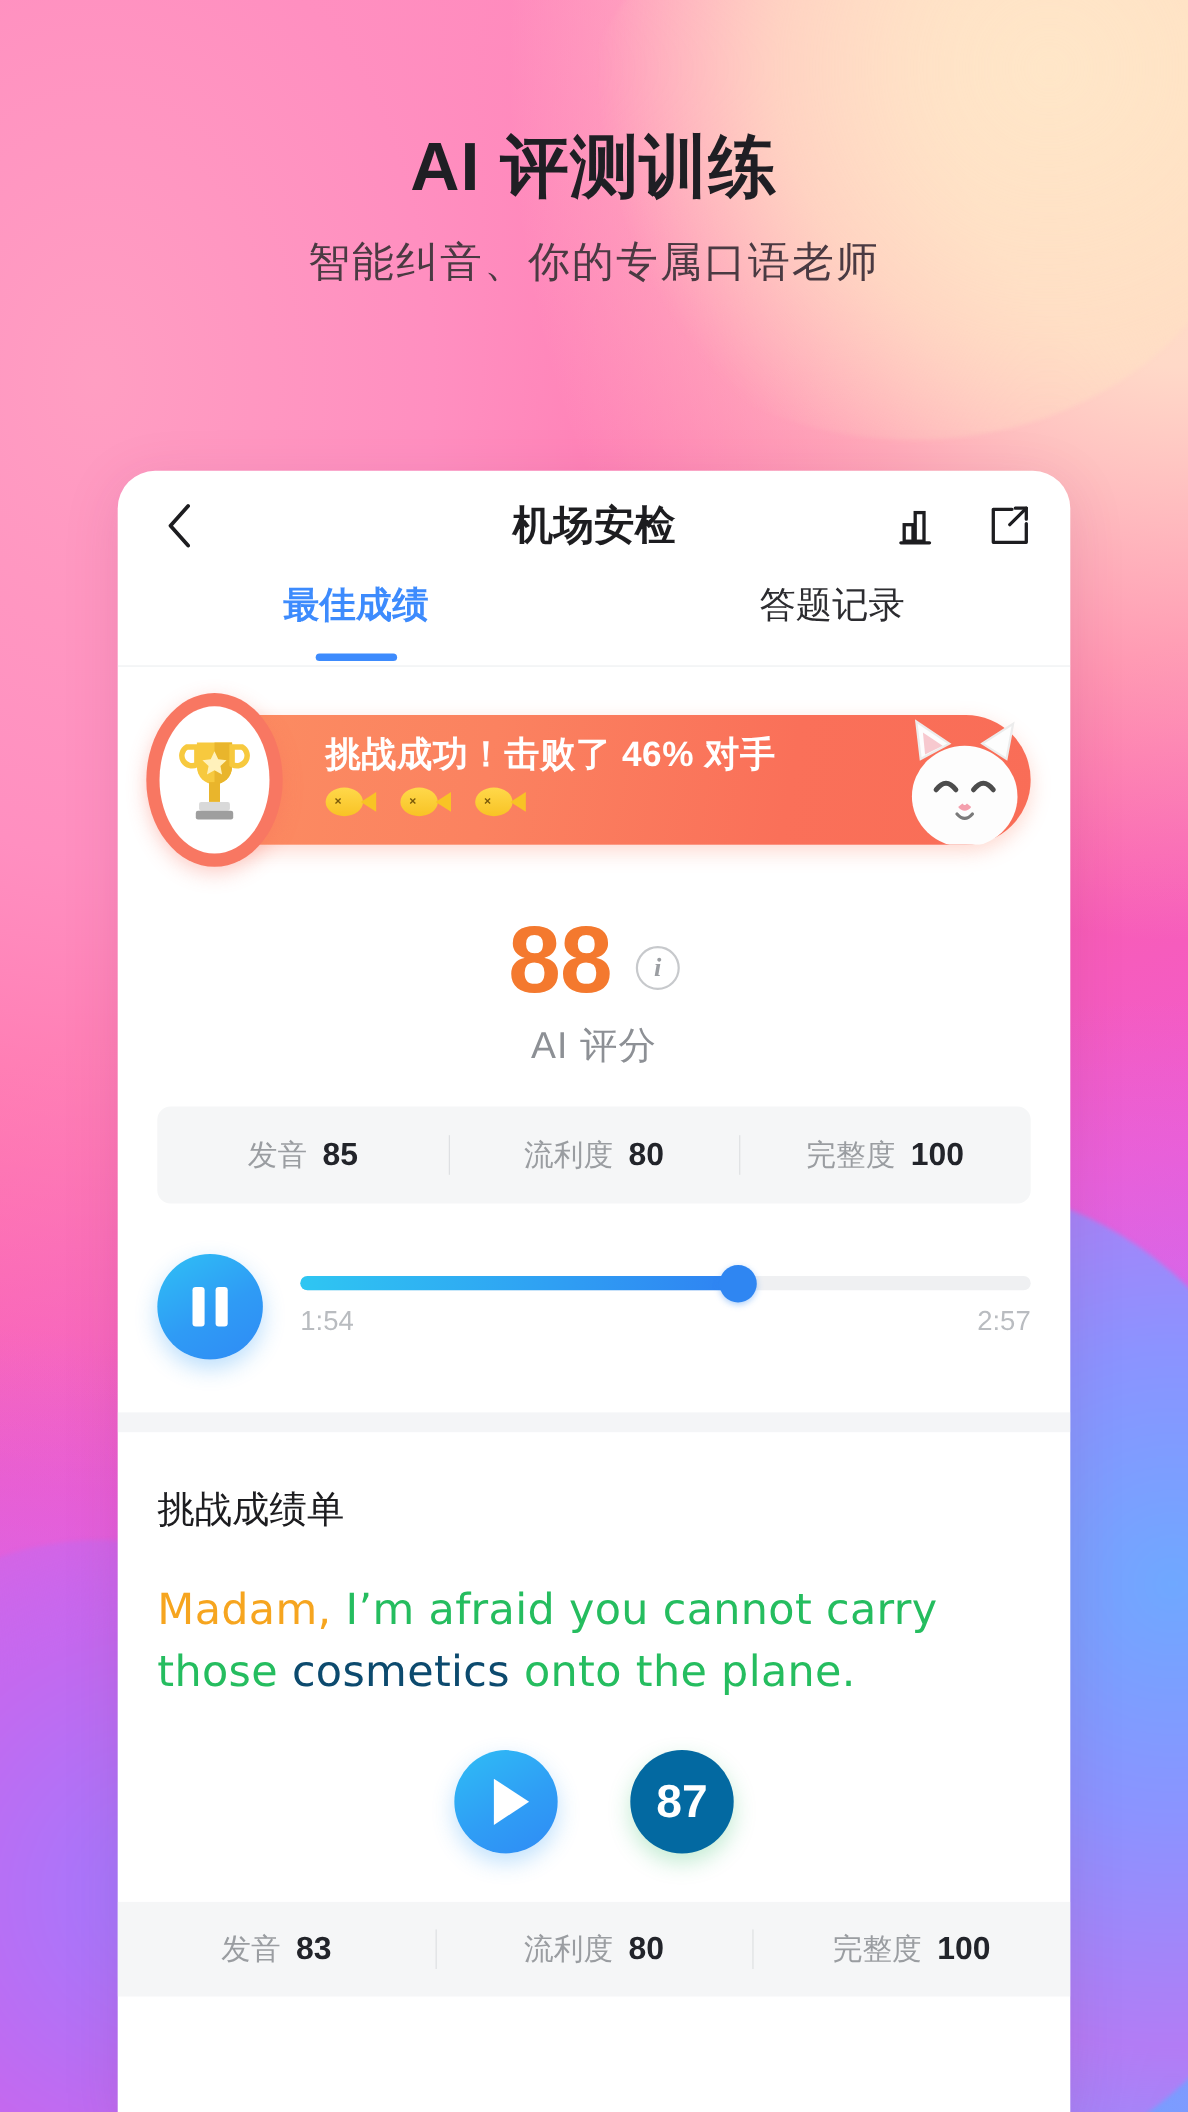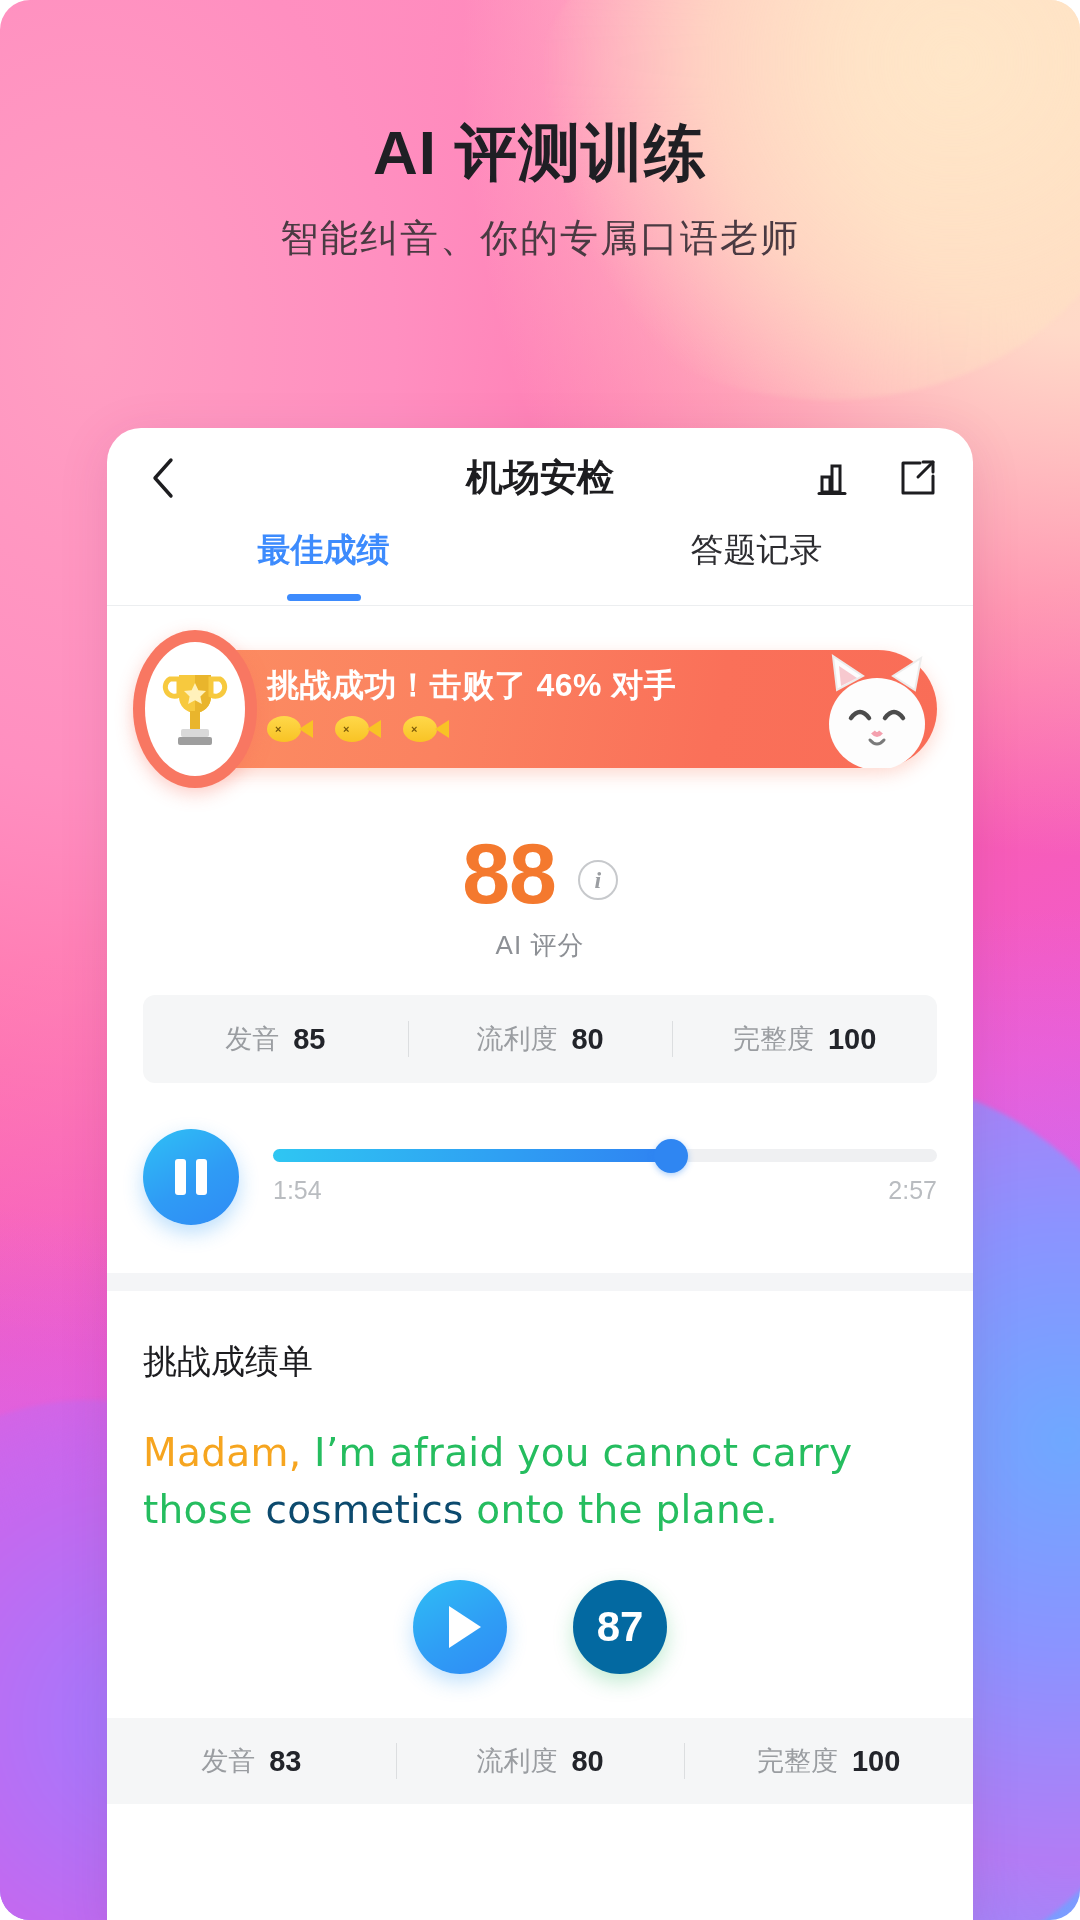--- a/index.html
+++ b/index.html
@@ -9,21 +9,20 @@
     overflow:hidden;
   }
   #stage{
     position:relative; width:1080px; height:1920px; overflow:hidden;
     background:
       radial-gradient(120% 85% at 97% 100%, rgba(120,160,255,0.92) 0%, rgba(150,140,255,0.78) 22%, rgba(200,120,255,0.45) 42%, rgba(255,255,255,0) 62%),
       radial-gradient(95% 55% at 0% 97%, rgba(155,125,255,0.95) 0%, rgba(205,105,240,0.6) 35%, rgba(255,255,255,0) 62%),
       radial-gradient(110% 80% at 100% 3%, #ffe1c4 0%, #ffd9c8 18%, rgba(255,208,200,0) 52%),
       radial-gradient(95% 75% at 8% 18%, #ff9ec2 0%, #ff8fc0 30%, rgba(255,143,192,0) 70%),
       linear-gradient(160deg,#ff8ec0 0%,#ff74ad 20%,#ff5fa0 42%,#f05ad0 62%,#c35cf0 80%,#8f7cff 100%);
-    border-radius: 30px;
   }
   .blob{position:absolute;border-radius:50%;filter:blur(2px);pointer-events:none;}
   #blobTR{right:-60px;top:-120px;width:620px;height:520px;
     background:radial-gradient(circle at 70% 35%, #ffe6c8 0%, rgba(255,225,195,0.65) 45%, rgba(255,225,195,0) 75%);}
   #blobBR{right:-140px;bottom:-60px;width:700px;height:900px;
     background:radial-gradient(circle at 78% 40%, #6fa8ff 0%, #8c93ff 28%, #b37cf5 55%, rgba(200,120,245,0.25) 78%, rgba(255,255,255,0) 92%);}
   #blobBL{left:-220px;bottom:-200px;width:620px;height:720px;
     background:radial-gradient(circle at 60% 45%, #a07bff 0%, #c469ef 45%, rgba(220,100,230,0) 80%);}
 
   
@@ -72,41 +71,41 @@
   #trophyBadge{
     position:absolute;left:-10px;top:-20px;width:124px;height:158px;
     border-radius:62px/79px;background:#f87762;
     display:flex;align-items:center;justify-content:center;
     box-shadow:0 6px 18px rgba(248,110,90,0.32);
   }
   #trophyInner{
     width:100px;height:134px;border-radius:50px/67px;background:#fff;
     display:flex;align-items:center;justify-content:center;
   }
-  #bannerText{position:absolute;left:124px;top:14px;right:120px;}
+  #bannerText{position:absolute;left:153px;top:14px;right:120px;}
   #bannerTitle{font-size:32px;color:#fff;font-weight:bold;letter-spacing:0.5px;white-space:nowrap;}
   #fishRow{display:flex;gap:22px;margin-top:8px;}
   .fish{width:46px;height:26px;position:relative;}
   .fishBody{position:absolute;left:0;top:0;width:34px;height:26px;border-radius:50%;
     background:linear-gradient(180deg,#ffd84a,#f8c325);}
   .fishTail{position:absolute;right:0;top:4px;width:0;height:0;
     border-top:9px solid transparent;border-bottom:9px solid transparent;border-right:14px solid #f8c325;}
   .fishEye{position:absolute;left:8px;top:8px;font-size:11px;color:#7a5a0a;font-weight:bold;line-height:1;}
   #catWrap{position:absolute;right:6px;bottom:0;width:108px;height:122px;overflow:hidden;}
 
   
   #scoreArea{text-align:center;margin-top:62px;}
   #scoreRow{display:inline-flex;align-items:center;gap:22px;text-align:center;}
   #scoreValue{font-size:86px;font-weight:bold;color:#f4792e;line-height:1;letter-spacing:-1px;}
   #infoIcon{
     width:40px;height:40px;border-radius:50%;border:2px solid #c7c9cc;color:#9b9ea2;
     display:flex;align-items:center;justify-content:center;font-size:24px;
     font-family:"Liberation Serif",serif;font-style:italic;font-weight:bold;margin-top:14px;cursor:pointer;
   }
-  #scoreLabel{margin-top:12px;font-size:26px;color:#8d9095;letter-spacing:1px;}
+  #scoreLabel{margin-top:12px;font-size:34px;color:#8d9095;letter-spacing:1px;}
 
   
   .metrics{
     margin:32px 36px 0 36px;height:88px;border-radius:12px;background:#f5f6f7;
     display:flex;align-items:center;
   }
   .metrics.plain{background:#f5f6f7;border-radius:0;margin:0;}
   .metric{flex:1;display:flex;align-items:center;justify-content:center;gap:14px;position:relative;}
   .metric + .metric::before{
     content:"";position:absolute;left:0;top:50%;transform:translateY(-50%);

